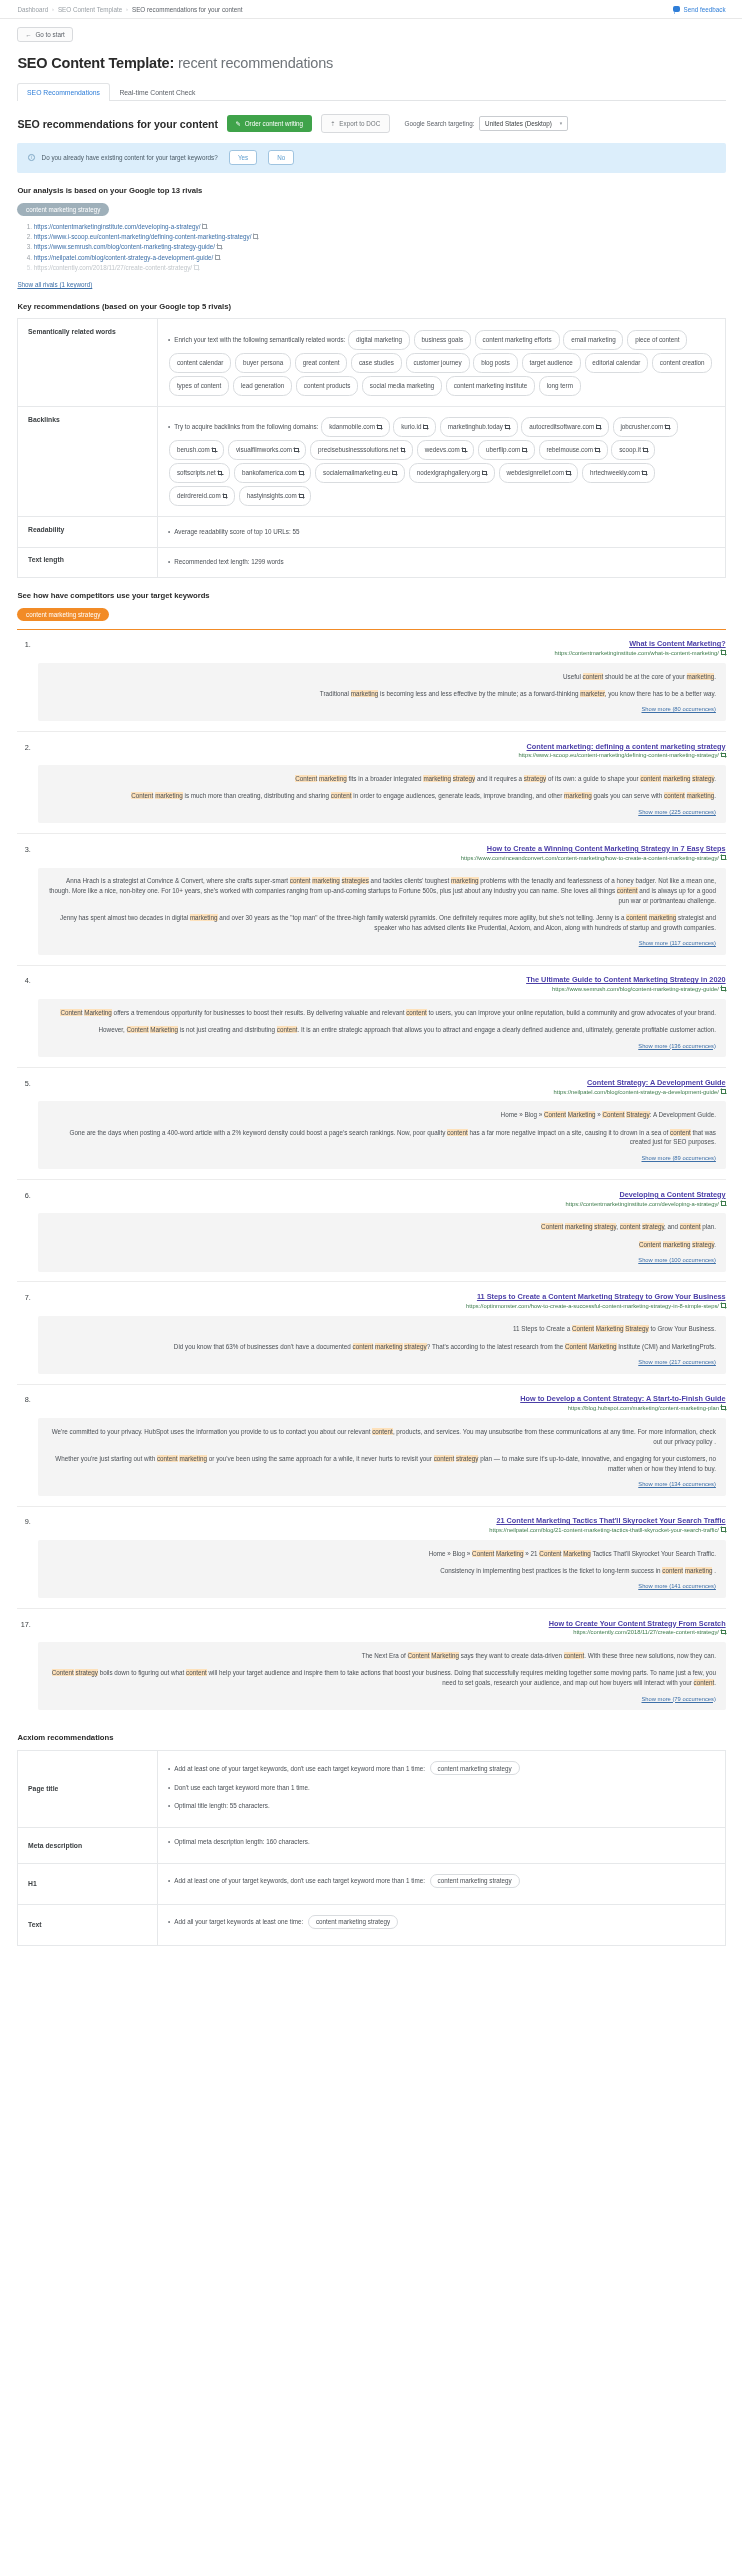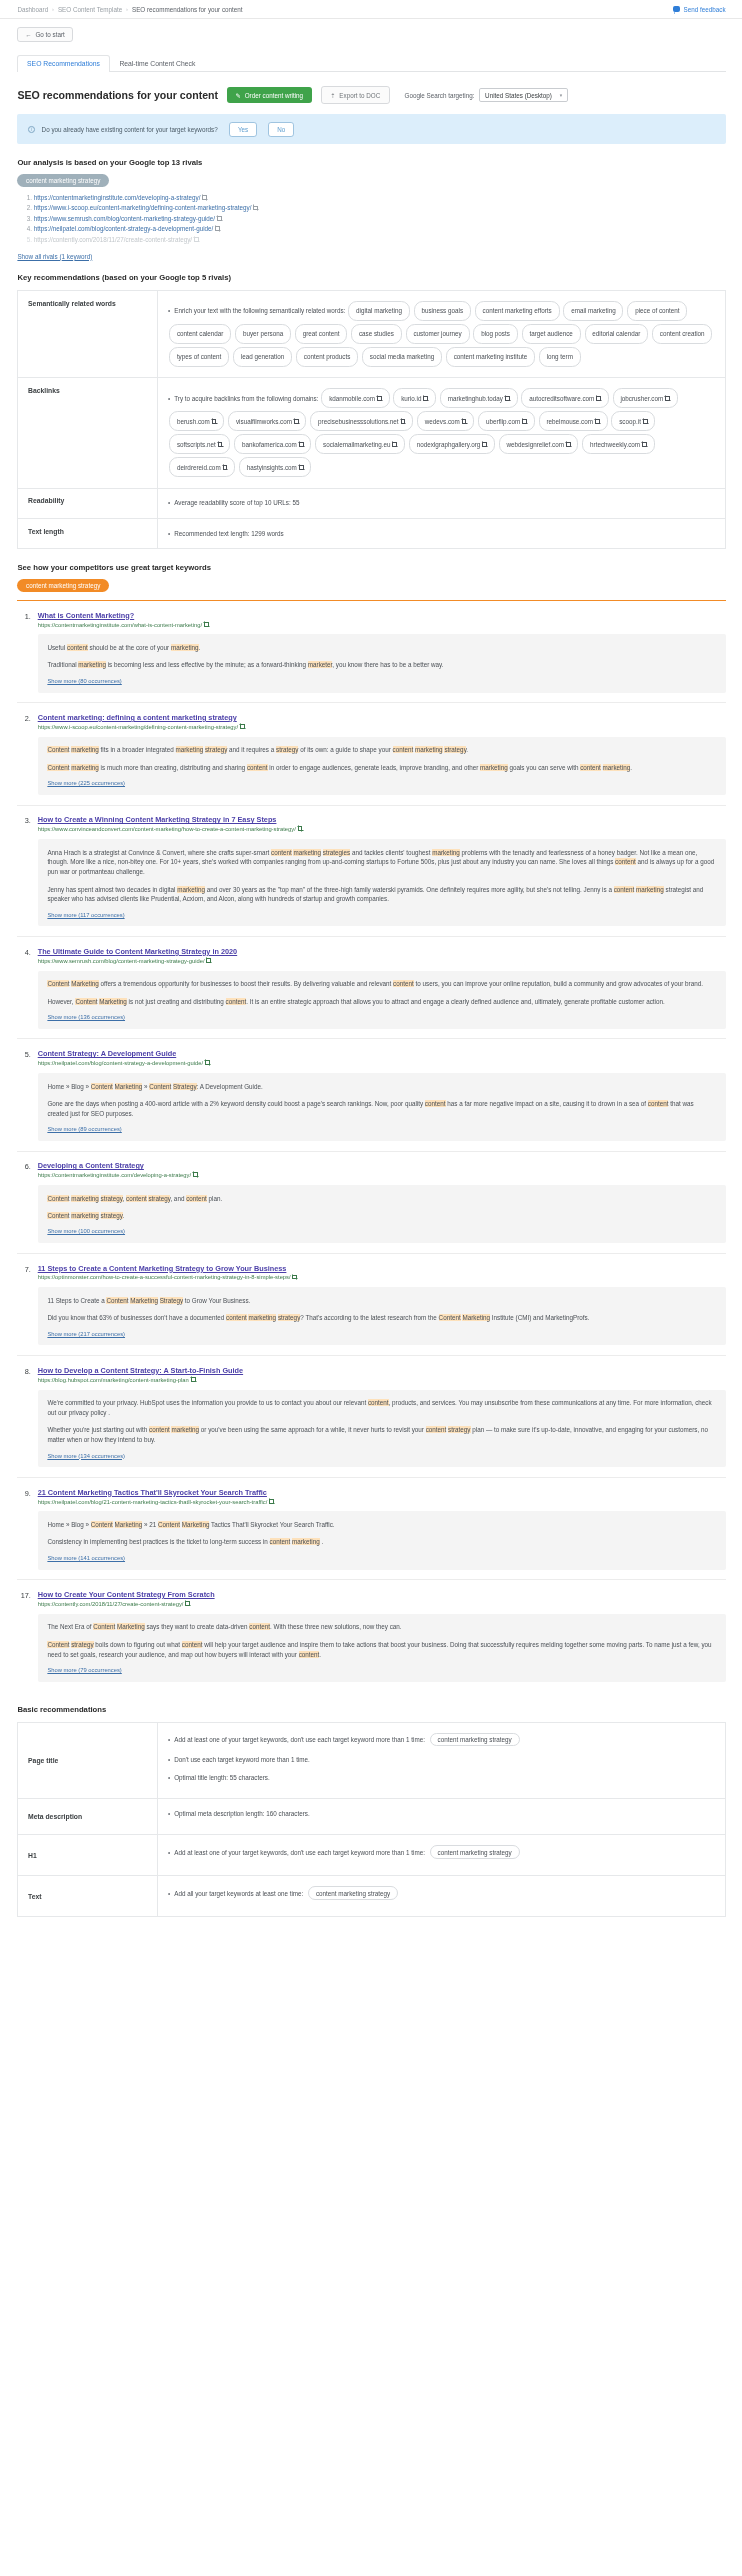--- a/index.html
+++ b/index.html
@@ -108,21 +108,21 @@
   }
   .tags-block { margin-top:1.9px; line-height:2.1; }
 
   
   .comp-list { border-top:1.9px solid #f28b26; margin-top:7.7px; }
   .comp {
     display:flex; gap:6.8px; padding:9.7px 0 9.7px 0; border-bottom:1px solid #ececec;
   }
   .comp:last-child { border-bottom:none; }
   .comp .num { width:13.5px; text-align:right; font-size:7.3px; color:#3c4043; flex:none; padding-top:1px; }
-  .comp .body { flex:1; }
+  .comp .body { flex:1;text-align:right; }
   .comp .ttl { font-size:7.3px; color:#4b3fa8; font-weight:bold; text-decoration:underline; }
   .comp .url { font-size:5.8px; color:#3b7a4a; margin-top:1.9px; }
   .snip { background:#f4f4f4; border-radius:1.9px; padding:8.7px 9.7px; margin-top:6.8px; }
   .snip p { margin:0 0 7.7px 0; font-size:6.3px; line-height:1.55; color:#4a4f55; }
   .snip p:last-of-type { margin-bottom:0; }
   .hl { background:#fde1bb; }
   .showmore { display:inline-block; margin-top:7.7px; font-size:5.8px; color:#3c6fa8; text-decoration:underline; }
 
   
   table.basic { width:100%; border-collapse:collapse; margin-top:7.7px; border:1px solid #e6e8ea; }
@@ -149,20 +149,24 @@
 </div>
 
 <div class="page">
 
   
   <button class="gotostart">
     <span>←</span>
     <span>Go to start</span>
   </button>
 
+  <h1 class="title">
+    <span>SEO Content Template:</span>
+    <span class="light">recent recommendations</span>
+  </h1>
 
   <div class="tabs">
     <div class="tab active">SEO Recommendations</div>
     <div class="tab">Real-time Content Check</div>
   </div>
 
   
   <div class="rec-head">
     <h2>SEO recommendations for your content</h2>
     <button class="btn-green">
@@ -219,21 +223,21 @@
           <td><span class="bullet">Average readability score of top 10 URLs: 55</span></td>
         </tr>
         <tr>
           <td class="lbl">Text length</td>
           <td><span class="bullet">Recommended text length: 1299 words</span></td>
         </tr>
       </tbody>
   </table>
 
   
-  <h3 class="sec">See how your competitors use great target keywords</h3>
+  <h3 class="sec">See how have competitors use your target keywords</h3>
   <div class="kw-pill orange">content marketing strategy</div>
   <div class="comp-list" id="comp-list">
       <div class="comp">
         <div class="num">1.</div>
         <div class="body"><a href="#" class="ttl">What is Content Marketing?</a><div class="url">https://contentmarketinginstitute.com/what-is-content-marketing/<span class="ext"></span></div><div class="snip"><p><span>Useful </span><span class="hl">content</span><span> should be at the core of your </span><span class="hl">marketing</span><span>.</span></p><p><span>Traditional </span><span class="hl">marketing</span><span> is becoming less and less effective by the minute; as a forward-thinking </span><span class="hl">marketer</span><span>, you know there has to be a better way.</span></p><a href="#" class="showmore">Show more (80 occurrences)</a></div></div>
       </div>
       <div class="comp">
         <div class="num">2.</div>
         <div class="body"><a href="#" class="ttl">Content marketing: defining a content marketing strategy</a><div class="url">https://www.i-scoop.eu/content-marketing/defining-content-marketing-strategy/<span class="ext"></span></div><div class="snip"><p><span class="hl">Content</span><span> </span><span class="hl">marketing</span><span> fits in a broader integrated </span><span class="hl">marketing</span><span> </span><span class="hl">strategy</span><span> and it requires a </span><span class="hl">strategy</span><span> of its own: a guide to shape your </span><span class="hl">content</span><span> </span><span class="hl">marketing</span><span> </span><span class="hl">strategy</span><span>.</span></p><p><span class="hl">Content</span><span> </span><span class="hl">marketing</span><span> is much more than creating, distributing and sharing </span><span class="hl">content</span><span> in order to engage audiences, generate leads, improve branding, and other </span><span class="hl">marketing</span><span> goals you can serve with </span><span class="hl">content</span><span> </span><span class="hl">marketing</span><span>.</span></p><a href="#" class="showmore">Show more (225 occurrences)</a></div></div>
       </div>
@@ -265,21 +269,21 @@
         <div class="num">9.</div>
         <div class="body"><a href="#" class="ttl">21 Content Marketing Tactics That'll Skyrocket Your Search Traffic</a><div class="url">https://neilpatel.com/blog/21-content-marketing-tactics-thatll-skyrocket-your-search-traffic/<span class="ext"></span></div><div class="snip"><p><span>Home » Blog » </span><span class="hl">Content</span><span> </span><span class="hl">Marketing</span><span> » 21 </span><span class="hl">Content</span><span> </span><span class="hl">Marketing</span><span> Tactics That'll Skyrocket Your Search Traffic.</span></p><p><span>Consistency in implementing best practices is the ticket to long-term success in </span><span class="hl">content</span><span> </span><span class="hl">marketing</span><span> .</span></p><a href="#" class="showmore">Show more (141 occurrences)</a></div></div>
       </div>
       <div class="comp">
         <div class="num">17.</div>
         <div class="body"><a href="#" class="ttl">How to Create Your Content Strategy From Scratch</a><div class="url">https://contently.com/2018/11/27/create-content-strategy/<span class="ext"></span></div><div class="snip"><p><span>The Next Era of </span><span class="hl">Content</span><span> </span><span class="hl">Marketing</span><span> says they want to create data-driven </span><span class="hl">content</span><span>. With these three new solutions, now they can.</span></p><p><span class="hl">Content</span><span> </span><span class="hl">strategy</span><span> boils down to figuring out what </span><span class="hl">content</span><span> will help your target audience and inspire them to take actions that boost your business. Doing that successfully requires melding together some moving parts. To name just a few, you need to set goals, research your audience, and map out how buyers will interact with your </span><span class="hl">content</span><span>.</span></p><a href="#" class="showmore">Show more (79 occurrences)</a></div></div>
       </div>
     </div>
 
   
-  <h3 class="sec">Basic recommendations</h3>
+  <h3 class="sec">Acxiom recommendations</h3>
   <table class="basic">
     <tbody id="basic-body">
         <tr>
           <td class="lbl">Page title</td>
           <td>
             <div style="margin-bottom: 5.8px;"><span class="bullet">Add at least one of your target keywords, don't use each target keyword more than 1 time:</span><span class="tag" style="margin-left: 4.8px;">content marketing strategy</span></div>
             <div style="margin-bottom: 5.8px;"><span class="bullet">Don't use each target keyword more than 1 time.</span></div>
             <div style="margin-bottom: 5.8px;"><span class="bullet">Optimal title length: 55 characters.</span></div>
           </td>
         </tr>

